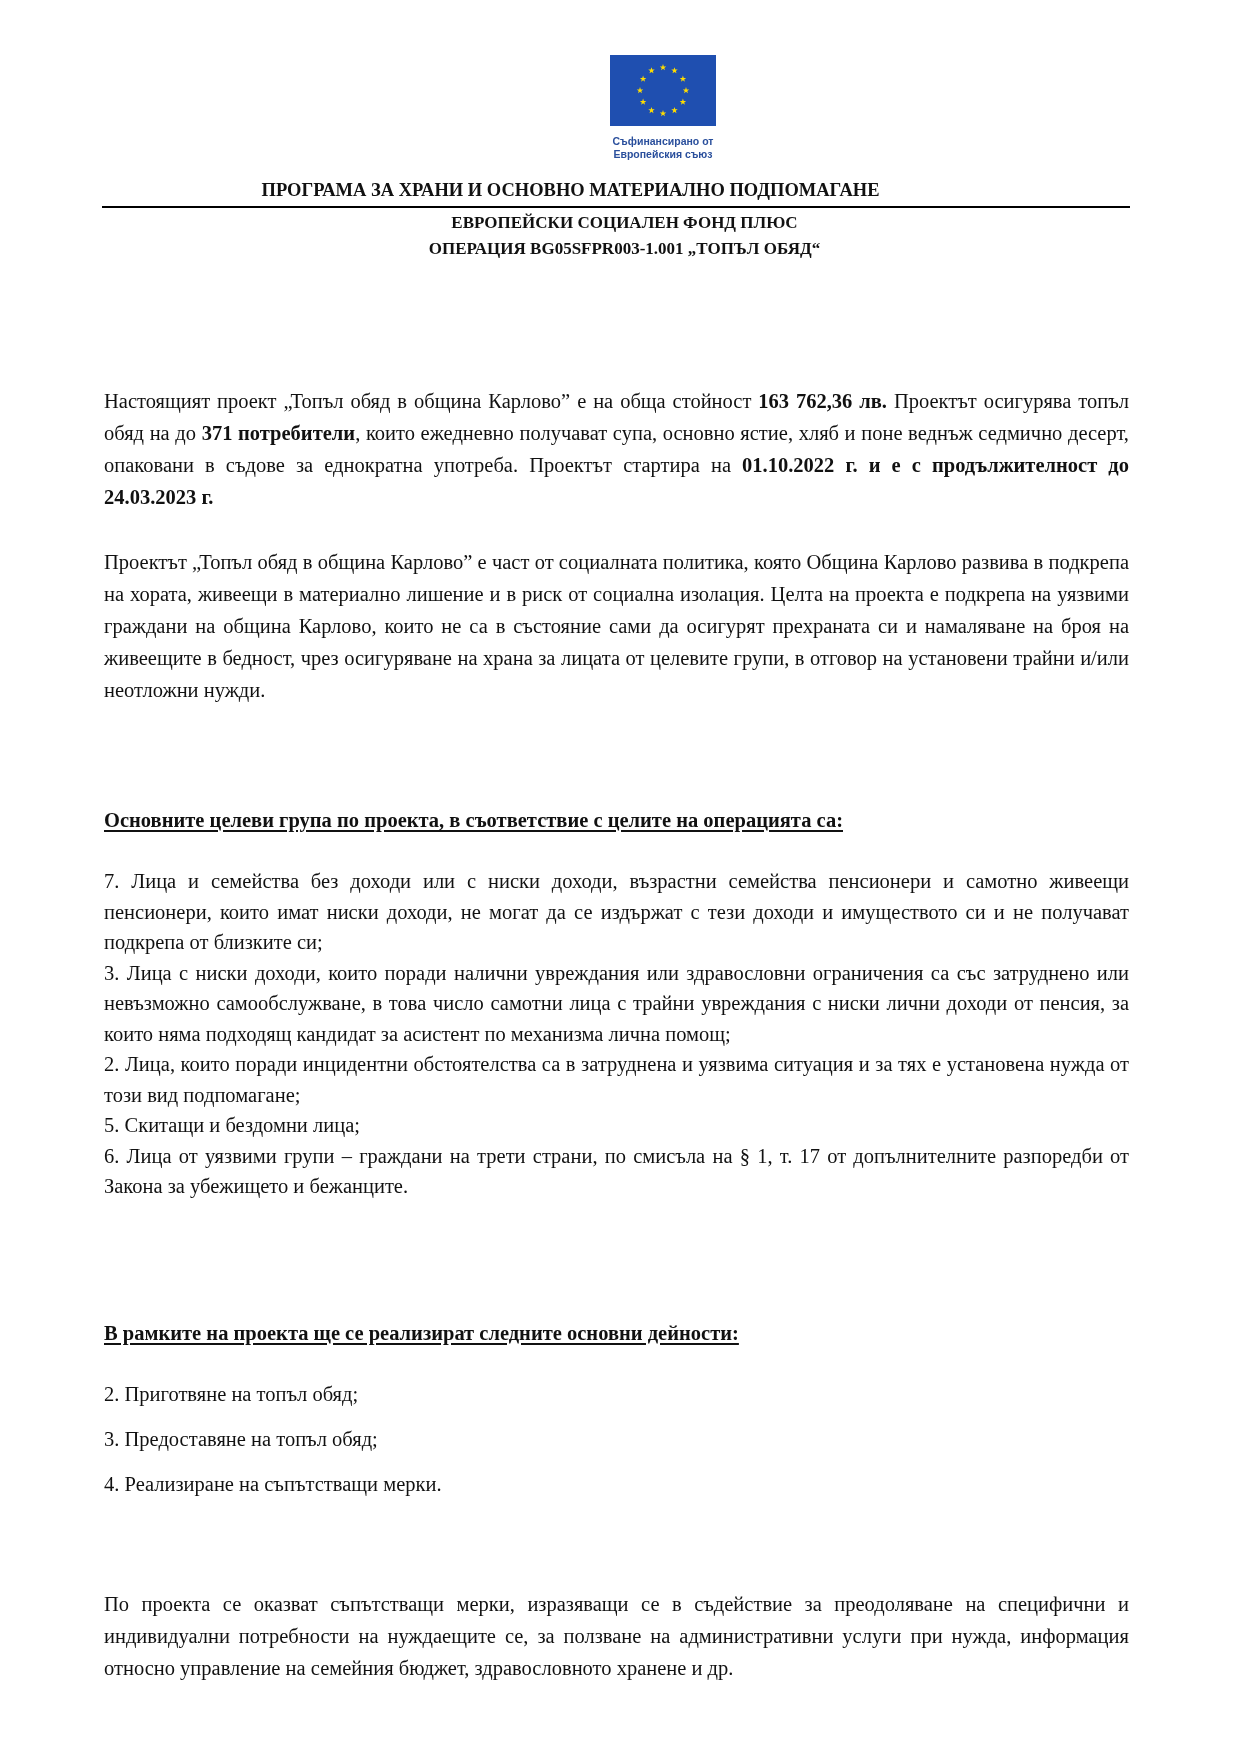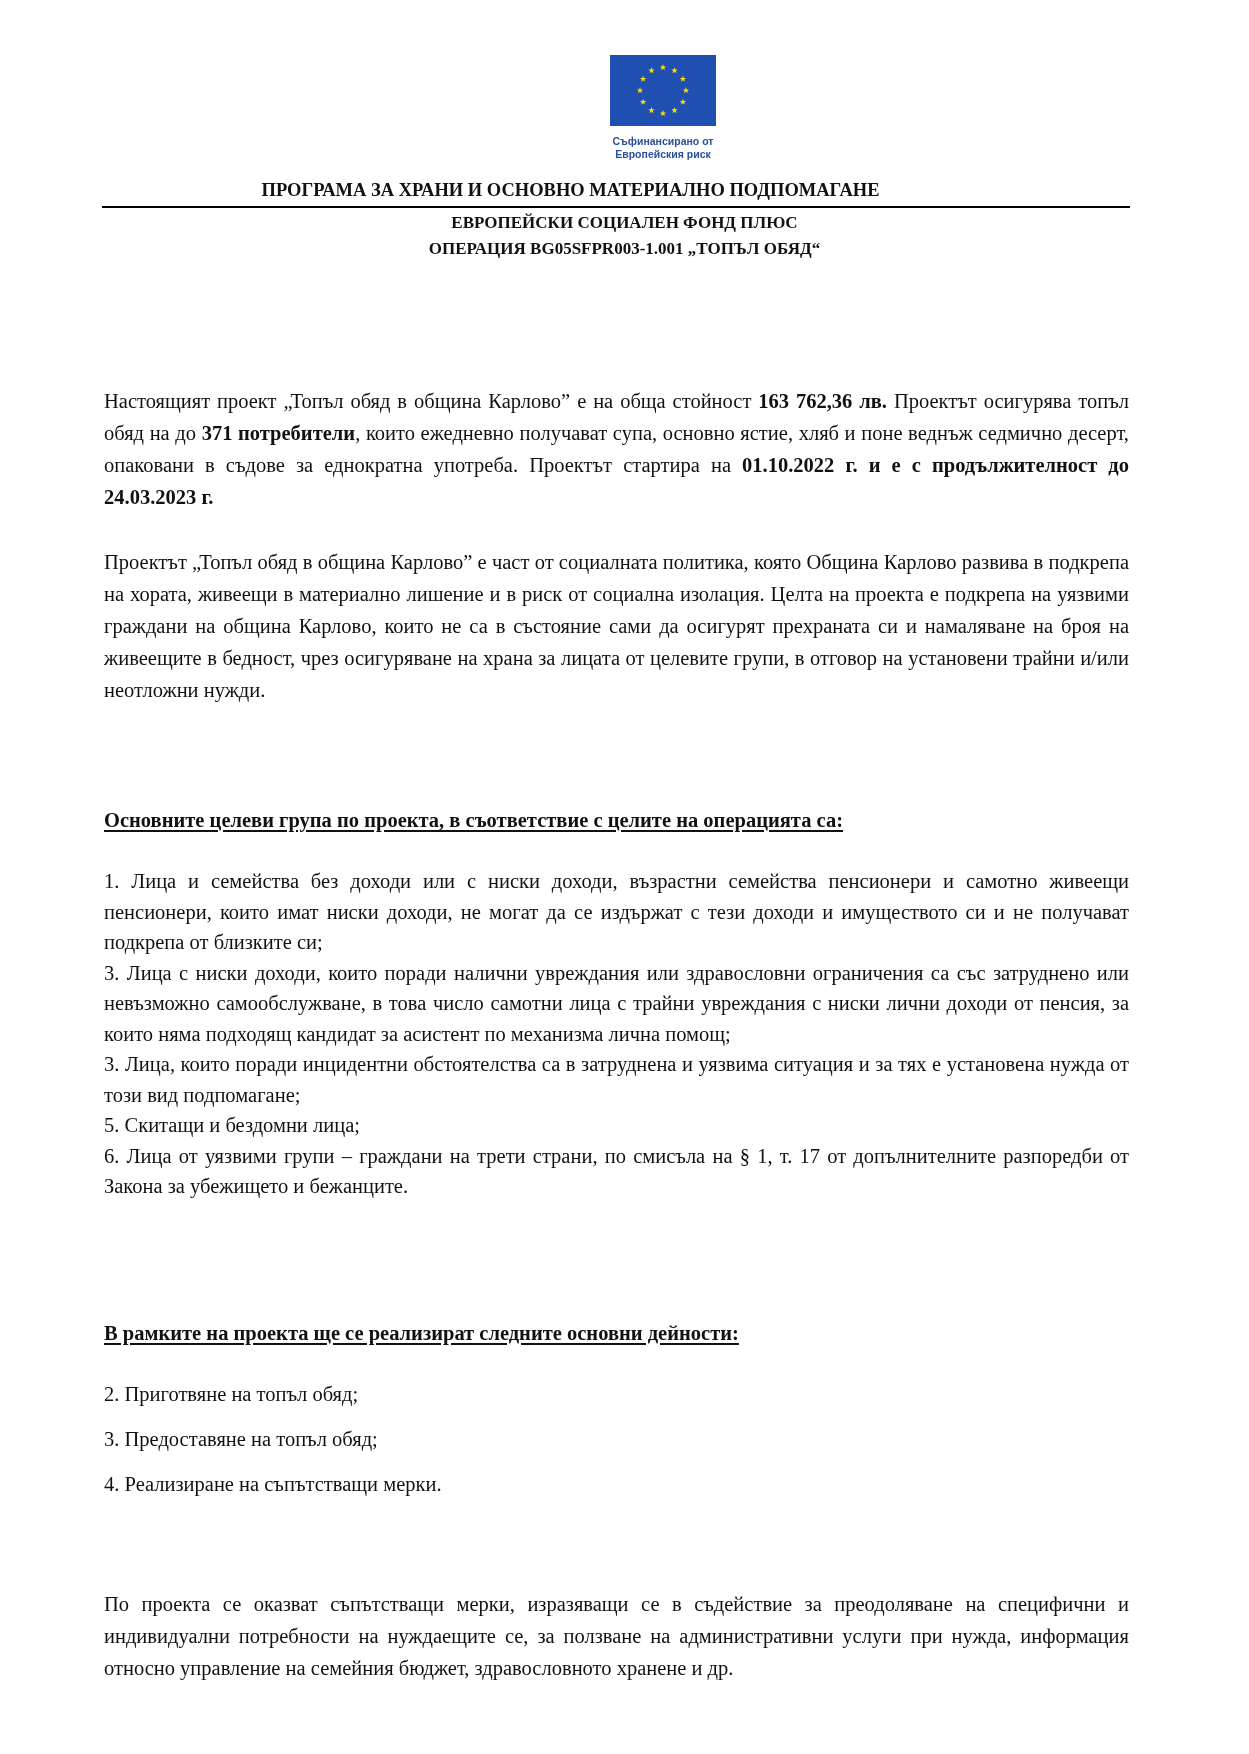--- a/index.html
+++ b/index.html
@@ -45,21 +45,21 @@
           <polygon points="53.00,55.10 53.80,57.40 56.23,57.45 54.29,58.92 55.00,61.25 53.00,59.86 51.00,61.25 51.71,58.92 49.77,57.45 52.20,57.40" fill="#ffdd00"></polygon>
           <polygon points="41.50,52.02 42.30,54.32 44.73,54.37 42.79,55.84 43.50,58.17 41.50,56.78 39.50,58.17 40.21,55.84 38.27,54.37 40.70,54.32" fill="#ffdd00"></polygon>
           <polygon points="33.08,43.60 33.88,45.90 36.32,45.95 34.37,47.42 35.08,49.75 33.08,48.36 31.08,49.75 31.79,47.42 29.85,45.95 32.28,45.90" fill="#ffdd00"></polygon>
           <polygon points="30.00,32.10 30.80,34.40 33.23,34.45 31.29,35.92 32.00,38.25 30.00,36.86 28.00,38.25 28.71,35.92 26.77,34.45 29.20,34.40" fill="#ffdd00"></polygon>
           <polygon points="33.08,20.60 33.88,22.90 36.32,22.95 34.37,24.42 35.08,26.75 33.08,25.36 31.08,26.75 31.79,24.42 29.85,22.95 32.28,22.90" fill="#ffdd00"></polygon>
           <polygon points="41.50,12.18 42.30,14.48 44.73,14.53 42.79,16.00 43.50,18.33 41.50,16.94 39.50,18.33 40.21,16.00 38.27,14.53 40.70,14.48" fill="#ffdd00"></polygon>
         </svg>
     </div>
     <div class="logo-caption" style="color: rgb(42, 79, 156);">
       <div>Съфинансирано от</div>
-      <div>Европейския риск</div>
+      <div>Европейския съюз</div>
     </div>
   </div>
 
   <div class="head1">ПРОГРАМА ЗА ХРАНИ И ОСНОВНО МАТЕРИАЛНО ПОДПОМАГАНЕ</div>
   <div class="rule"></div>
   <div class="head2">
     <div>ЕВРОПЕЙСКИ СОЦИАЛЕН ФОНД ПЛЮС</div>
     <div>ОПЕРАЦИЯ BG05SFPR003-1.001 „ТОПЪЛ ОБЯД“</div>
   </div>
 
@@ -70,23 +70,23 @@
 
   <div class="body" style="top:546px;">
     <p class="para">Проектът „Топъл обяд в община Карлово” е част от социалната политика, която Община Карлово развива в подкрепа на хората, живеещи в материално лишение и в риск от социална изолация. Целта на проекта е подкрепа на уязвими граждани на община Карлово, които не са в състояние сами да осигурят прехраната си и намаляване на броя на живеещите в бедност, чрез осигуряване на храна за лицата от целевите групи, в отговор на установени трайни и/или неотложни нужди.</p>
   </div>
 
   <div class="body" style="top:804px;">
     <p class="subhead">Основните целеви група по проекта, в съответствие с целите на операцията са:</p>
   </div>
 
   <div class="body" style="top:866px; line-height:30.5px;">
-    <p class="list-item">1. Лица и семейства без доходи или с ниски доходи, възрастни семейства пенсионери и самотно живеещи пенсионери, които имат ниски доходи, не могат да се издържат с тези доходи и имуществото си и не получават подкрепа от близките си;</p>
+    <p class="list-item">7. Лица и семейства без доходи или с ниски доходи, възрастни семейства пенсионери и самотно живеещи пенсионери, които имат ниски доходи, не могат да се издържат с тези доходи и имуществото си и не получават подкрепа от близките си;</p>
     <p class="list-item">3. Лица с ниски доходи, които поради налични увреждания или здравословни ограничения са със затруднено или невъзможно самообслужване, в това число самотни лица с трайни увреждания с ниски лични доходи от пенсия, за които няма подходящ кандидат за асистент по механизма лична помощ;</p>
-    <p class="list-item">3. Лица, които поради инцидентни обстоятелства са в затруднена и уязвима ситуация и за тях е установена нужда от този вид подпомагане;</p>
+    <p class="list-item">2. Лица, които поради инцидентни обстоятелства са в затруднена и уязвима ситуация и за тях е установена нужда от този вид подпомагане;</p>
     <p class="list-item">5. Скитащи и бездомни лица;</p>
     <p class="list-item">6. Лица от уязвими групи – граждани на трети страни, по смисъла на § 1, т. 17 от допълнителните разпоредби от Закона за убежището и бежанците.</p>
   </div>
 
   <div class="body" style="top:1317px;">
     <p class="subhead">В рамките на проекта ще се реализират следните основни дейности:</p>
   </div>
 
   <div class="body" style="top:1372px; line-height:45px;">
     <p class="act-item">2. Приготвяне на топъл обяд;</p>

